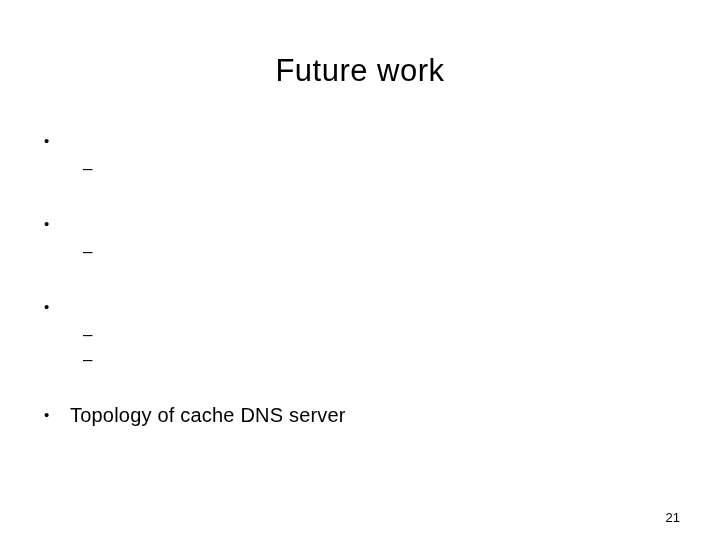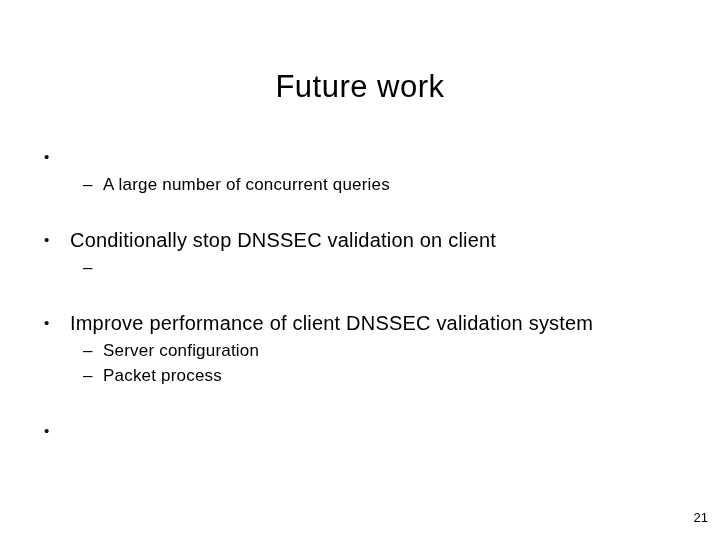--- a/index.html
+++ b/index.html
@@ -11,21 +11,21 @@
     position: relative;
     width: 720px;
     height: 540px;
     background: #ffffff;
     color: #000000;
     font-family: "Liberation Sans", sans-serif;
     overflow: hidden;
     box-sizing: border-box;
   }
   .slide-title {
-    margin: 16px;
+    margin: 0;
     padding-top: 52px;
     text-align: center;
     font-size: 31px;
     font-weight: 400;
     letter-spacing: 0.5px;
     line-height: 1.2;
   }
   .content {
     margin-top: 37px;
     padding-left: 44px;
@@ -55,73 +55,69 @@
     line-height: 25px;
     letter-spacing: 0.2px;
   }
   .dash-marker {
     flex: none;
     width: 20px;
     line-height: 25px;
   }
   .page-number {
     position: absolute;
-    right: 12px;
+    right: 40px;
     bottom: 16px;
     font-size: 13px;
     line-height: 1;
   }
 </style>
 </head>
 <body>
 
 <div class="slide">
 
   <h1 class="slide-title">Future work</h1>
 
   <div class="content">
 
     <div class="group">
       <div class="main-line">
         <span class="bullet-marker">•</span>
       </div>
       <div class="sub-line">
         <span class="dash-marker">–</span>
-        <span>A large number of concurrent queries</span>
       </div>
     </div>
 
     <div class="group">
       <div class="main-line">
         <span class="bullet-marker">•</span>
-        <span>Conditionally stop DNSSEC validation on client</span>
       </div>
       <div class="sub-line">
         <span class="dash-marker">–</span>
       </div>
     </div>
 
     <div class="group">
       <div class="main-line">
         <span class="bullet-marker">•</span>
-        <span>Improve performance of client DNSSEC validation system</span>
       </div>
       <div class="sub-line">
         <span class="dash-marker">–</span>
-        <span>Server configuration</span>
       </div>
       <div class="sub-line">
         <span class="dash-marker">–</span>
-        <span>Packet process</span>
       </div>
     </div>
 
     <div class="group">
       <div class="main-line">
         <span class="bullet-marker">•</span>
+        <span>Topology of cache DNS server</span>
       </div>
     </div>
 
   </div>
 
   <div class="page-number">21</div>
 
 </div>
 
 </body></html>

